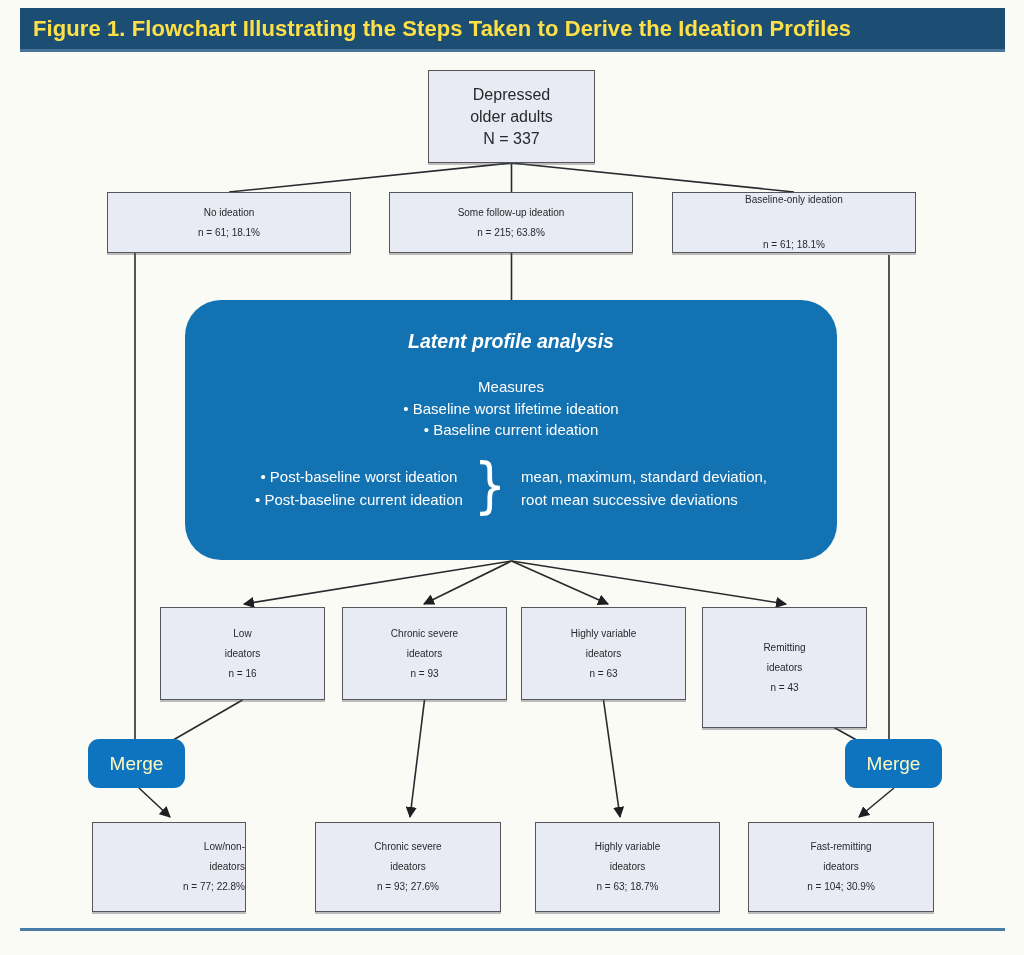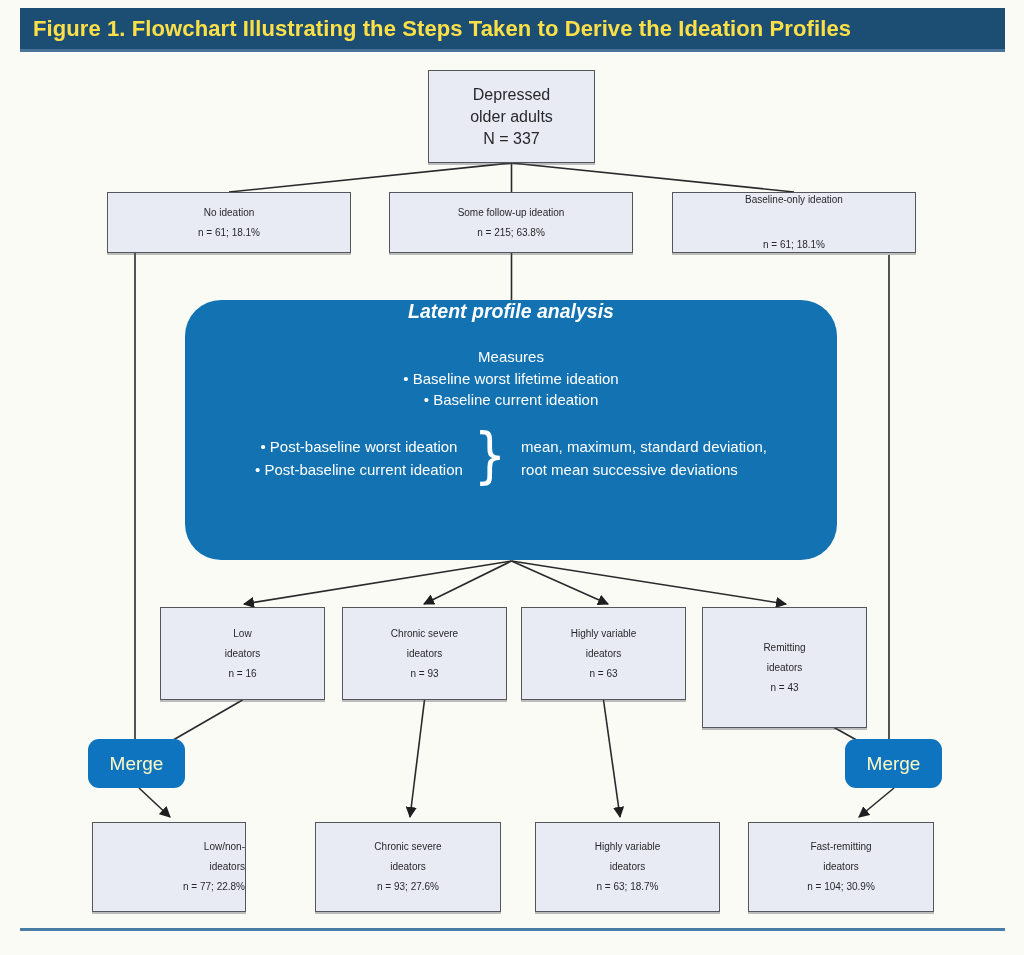--- a/index.html
+++ b/index.html
@@ -36,21 +36,21 @@
   .n-remit{left:702px;top:607px;width:165px;height:121px;}
   .n-lownon{left:92px;top:822px;width:154px;height:90px;align-items:flex-end;}
   .n-chronicf{left:315px;top:822px;width:186px;height:90px;}
   .n-variablef{left:535px;top:822px;width:185px;height:90px;}
   .n-fast{left:748px;top:822px;width:186px;height:90px;}
   
   .lpa{
     position:absolute;left:185px;top:300px;width:652px;height:260px;box-sizing:border-box;
     background:#1272b2;border-radius:36px;color:#ffffff;
   }
-  .lpa-title{text-align:center;font-weight:bold;font-style:italic;font-size:19.5px;}
+  .lpa-title{margin-top:30px;text-align:center;font-weight:bold;font-style:italic;font-size:19.5px;}
   .lpa-measures{margin-top:23px;text-align:center;font-size:15px;line-height:21.5px;}
   .lpa-row{display:flex;align-items:center;justify-content:center;margin-top:16px;font-size:15px;}
   .lpa-bullets{text-align:center;line-height:23px;}
   .lpa-brace{
     font-family:"DejaVu Sans",sans-serif;font-size:60px;line-height:56px;font-weight:400;
     margin:0 12px 6px 8px;transform:scaleX(.85);
   }
   .lpa-stats{text-align:left;line-height:23px;}
   
   .merge{

